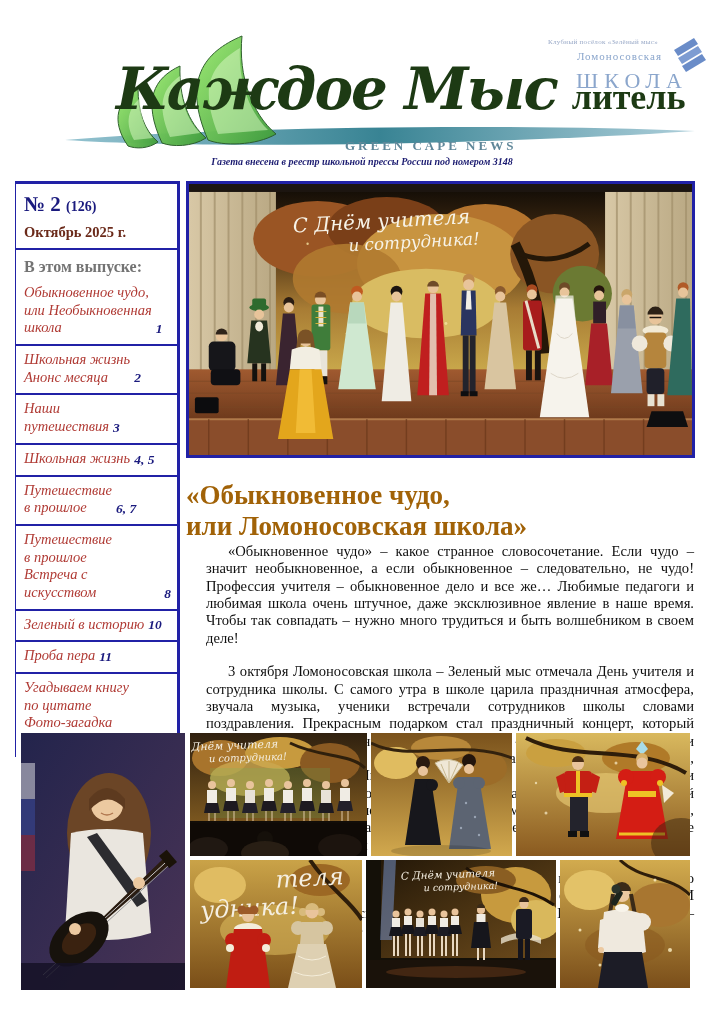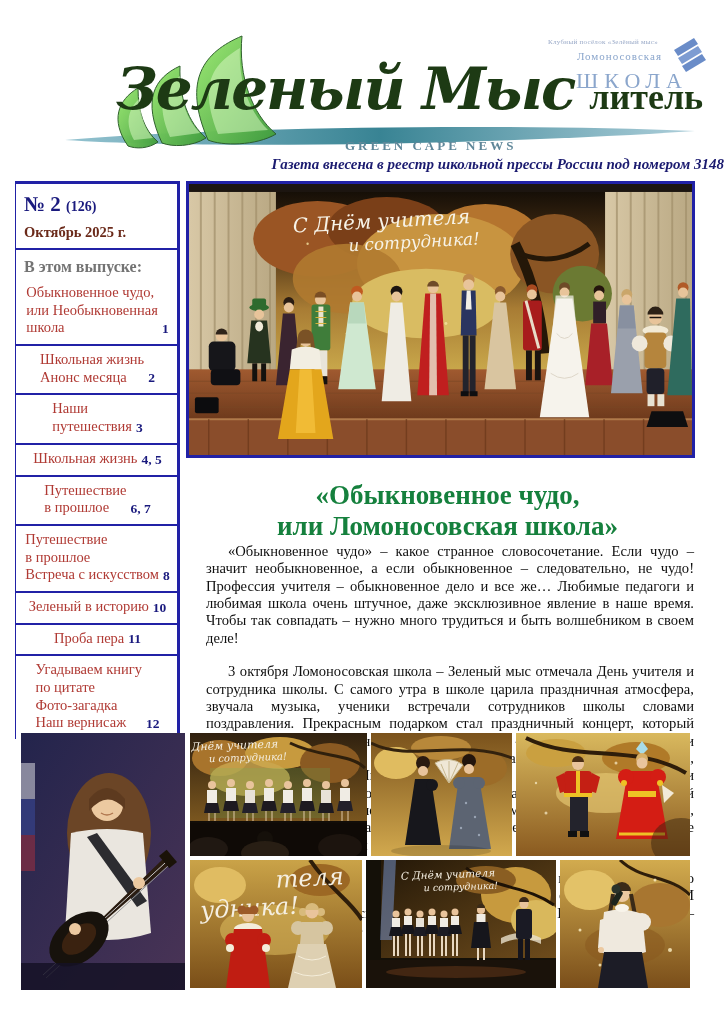--- a/index.html
+++ b/index.html
@@ -17,57 +17,57 @@
   }
   .m-title .suffix {
     font-family:"Liberation Serif", serif; font-weight:600;
     font-size:36px; color:#1d3a14; margin-left:15px;
   }
   .m-sub {
     position:absolute; left:345px; top:138px; font-size:13px; font-weight:bold;
     letter-spacing:3px; color:#5f8799;
   }
   .m-reg {
-    position:absolute; left:0; right:0; top:156px; text-align:right;
-    font-style:italic; font-weight:bold; font-size:15px; color:#1b1b70;
+    position:absolute; left:0; right:0; top:156px; text-align:center;
+    font-style:italic; font-weight:bold; font-size:10px; color:#1b1b70;
   }
   .school-logo { position:absolute; right:14px; top:36px; width:190px; height:66px; color:#8ba6cc; }
   .sl-icon { position:absolute; right:0; top:0; }
   .sl-tag  { position:absolute; right:52px; top:2px;  font-size:7px; color:#9aaac8; letter-spacing:.3px; }
   .sl-name { position:absolute; right:48px; top:14px; font-size:11px; letter-spacing:1px; }
   .sl-name2{ position:absolute; right:22px; top:32px; font-size:22px; letter-spacing:6px; }
 
   
   .sidebar {
     position:absolute; left:15px; top:181px; width:165px; box-sizing:border-box;
     border-top:3px solid #2121a6; border-right:3px solid #2121a6; border-left:1px solid #2121a6;
     background:#fff;
   }
   .issue-head { padding:8px 8px 7px; border-bottom:2px solid #2121a6; }
   .issue-number { color:#1a1a7e; font-weight:bold; font-size:21px; }
   .issue-number .sub { font-size:14px; }
   .issue-date { color:#6b2a1a; font-weight:bold; font-size:14.5px; margin-top:7px; }
   .toc-head { padding:8px 8px 3px; color:#737373; font-weight:bold; font-size:16px; }
   .toc-item {
-    display:flex; justify-content:center; align-items:flex-end;
-    padding:5px 6px 7px 8px; border-bottom:2px solid #2121a6;
+    display:flex; justify-content:flex-start; align-items:flex-end;
+    padding:5px 6px 7px 8px; border-bottom:2px solid #2121a6;font-style:italic;
   }
   .toc-item:last-child { border-bottom:none; }
   .toc-title { color:#b03a34; font-size:14.5px; line-height:1.22; white-space:pre-line; }
   .toc-page { color:#1a1a7e; font-weight:bold; font-size:13.5px; padding-left:4px; }
 
   
   .main-photo {
     position:absolute; left:186px; top:181px; width:503px; height:271px;
     border:3px solid #2121a6; background:#140e08;
   }
   .main-photo svg { display:block; width:100%; height:100%; }
   .article-title {
-    position:absolute; left:186px; top:462px; width:523px; text-align:center;
-    color:#15803d; font-weight:bold; font-size:27px; line-height:1.16;
+    position:absolute; left:186px; top:462px; width:523px; text-align:left;
+    color:#a16207; font-weight:bold; font-size:27px; line-height:1.16;
   }
   .article-body {
     position:absolute; left:190px; top:527px; width:520px;
     font-size:14.6px; line-height:1.19; text-align:justify; color:#101010;
   }
   .article-body p { margin:16px; text-indent:22px; }
 
   
   .ph { position:absolute; overflow:hidden; background:#222; }
   .ph svg { display:block; width:100%; height:100%; }
@@ -101,21 +101,21 @@
       <path d="M15,112 C160,99 460,95 645,103 C470,115 170,122 15,112 Z" fill="url(#g-teal)" opacity=".95"></path>
       <path d="M78,118 C60,92 68,72 88,60 C88,84 94,102 108,114 C98,121 86,121 78,118 Z" fill="url(#g-leaf)" stroke="#2a5c28" stroke-width="1" opacity=".97"></path>
       <path d="M84,112 C74,94 79,80 90,70 C90,88 95,101 103,110 Z" fill="#d6f5c0" opacity=".55"></path>
       <path d="M112,115 C92,72 104,50 130,38 C129,70 138,94 156,110 C142,119 122,119 112,115 Z" fill="url(#g-leaf)" stroke="#2a5c28" stroke-width="1" opacity=".97"></path>
       <path d="M120,109 C106,76 113,60 130,48 C130,72 137,92 150,105 Z" fill="#d6f5c0" opacity=".55"></path>
       <path d="M158,112 C132,52 154,24 192,8 C188,48 202,86 226,106 C206,118 172,118 158,112 Z" fill="url(#g-leaf)" stroke="#2a5c28" stroke-width="1" opacity=".97"></path>
       <path d="M168,106 C148,56 163,36 190,20 C188,52 199,84 218,102 Z" fill="#d6f5c0" opacity=".55"></path>
     </svg>
 
     <div class="m-title">
-      <span class="script">Зеленый Мыс</span><span class="suffix">литель</span>
+      <span class="script">Каждое Мыс</span><span class="suffix">литель</span>
     </div>
     <div class="m-sub">GREEN CAPE NEWS</div>
     <div class="m-reg">Газета внесена в реестр школьной прессы России под номером 3148</div>
 
     <div class="school-logo">
       <svg class="sl-icon" width="46" height="42" viewBox="0 0 46 42">
         <polygon points="10,14 30,2 34,8 14,20" fill="#6a8cc8"></polygon>
         <polygon points="14,22 34,10 38,16 18,28" fill="#7d9cd2"></polygon>
         <polygon points="18,30 38,18 42,24 22,36" fill="#6a8cc8"></polygon>
       </svg>

